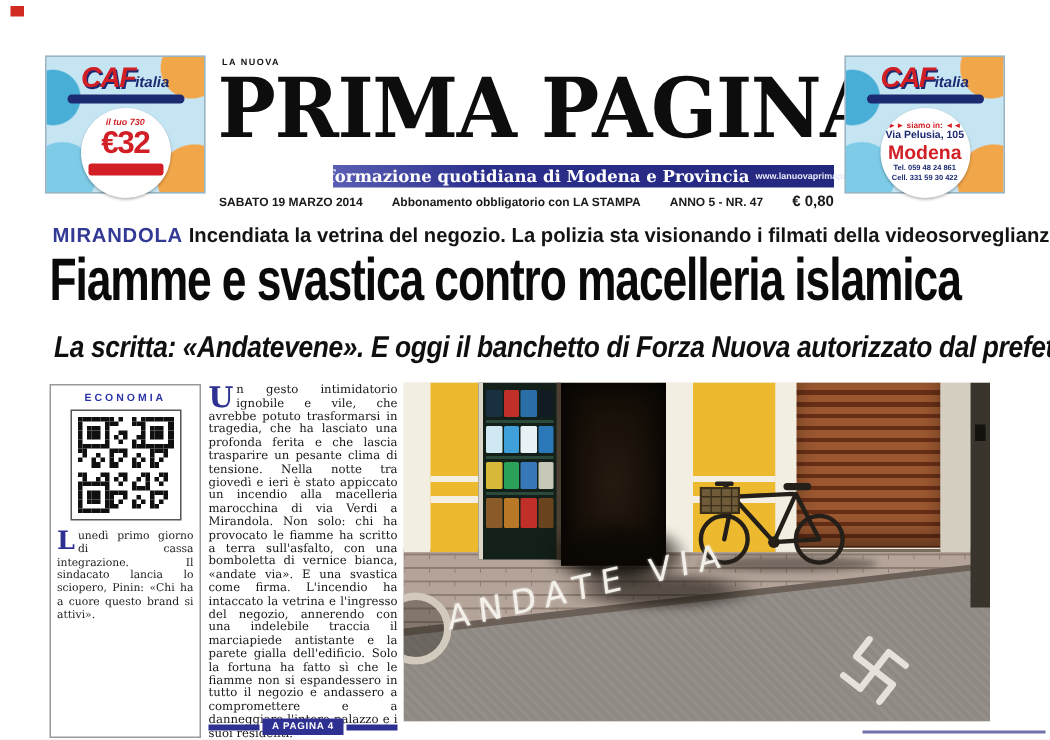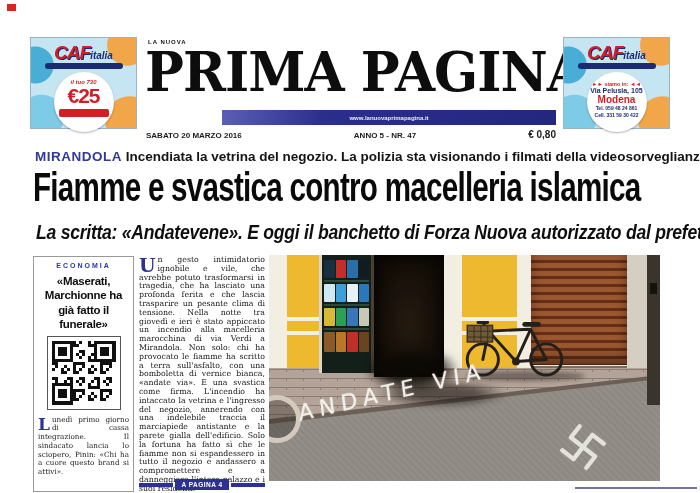--- a/index.html
+++ b/index.html
@@ -25,21 +25,21 @@
               text-shadow:1px 1px 0 #1c2a72; letter-spacing:-1px; }
   .caf-it   { font-size:10px; font-weight:900; font-style:italic; color:#1c2a72; }
   .caf-bar  { width:78px; height:6px; background:#1c2a72; border-radius:3px; margin:1px auto 0; }
   .ad-circle { position:relative; width:60px; height:60px; background:#fff; border-radius:50%;
                margin:3px auto 0; box-shadow:0 1px 2px rgba(0,0,0,.3); text-align:center; overflow:hidden; }
   .offer-top { font-size:6px; font-weight:700; font-style:italic; color:#d21f26; padding-top:7px; }
   .offer-price { font-size:21px; font-weight:900; color:#d21f26; line-height:1; letter-spacing:-1px; }
   .offer-ribbon { width:50px; height:8px; background:#d21f26; margin:3px auto 0; border-radius:2px; }
   .where-row { font-size:5.5px; font-weight:700; color:#d21f26; padding-top:9px; }
   .addr1 { font-size:7px;  font-weight:700; color:#1c2a72; }
-  .addr2 { font-size:10px; font-weight:700; color:#d21f26; }
+  .addr2 { font-size:13px; font-weight:700; color:#d21f26; }
   .phone { font-size:5px; font-weight:700; color:#1c2a72; line-height:1.3; }
 
   
   .overtitle { position:absolute; left:148px; top:39px; font-size:6px; font-weight:700;
                letter-spacing:1px; color:#111; }
   .masthead  { position:absolute; left:145px; top:42px; font-family:"DejaVu Serif", serif;
                font-size:55px; font-weight:700; color:#0d0d0d; white-space:nowrap;
                letter-spacing:-1px; transform:scaleX(.94); transform-origin:0 0; line-height:1.1; }
   .tagline-bar { position:absolute; left:222px; top:110px; width:334px; height:15px;
                  background:linear-gradient(90deg,#5a5fb4 0,#2b2f8c 30%,#23277e 100%);
@@ -147,32 +147,34 @@
 
   <div class="corner-mark"></div>
 
   <div class="ad ad-left">
     <div class="caf-logo">
       <span class="caf-red">CAF</span><span class="caf-it">italia</span>
       <div class="caf-bar"></div>
     </div>
     <div class="ad-circle">
       <div class="offer-top">il tuo 730</div>
-      <div class="offer-price">€25</div>
+      <div class="offer-price">€32</div>
       <div class="offer-ribbon"></div>
     </div>
   </div>
 
   <div class="overtitle">LA NUOVA</div>
   <div class="masthead">PRIMA PAGINA</div>
   <div class="tagline-bar">
+    <span class="tagline">L'informazione quotidiana di Modena e Provincia</span>
     <span class="site">www.lanuovaprimapagina.it</span>
   </div>
   <div class="dateline">
-    <span class="dl">SABATO 20 MARZO 2016</span>
+    <span class="dl">SABATO 19 MARZO 2014</span>
+    <span class="dl">Abbonamento obbligatorio con LA STAMPA</span>
     <span class="dl">ANNO 5 - NR. 47</span>
     <span class="dl dl-price">€ 0,80</span>
   </div>
 
   <div class="ad ad-right">
     <div class="caf-logo">
       <span class="caf-red">CAF</span><span class="caf-it">italia</span>
       <div class="caf-bar"></div>
     </div>
     <div class="ad-circle">
@@ -186,21 +188,20 @@
 
   <div class="kicker">
     <span class="kicker-loc">MIRANDOLA</span>
     <span class="kicker-text">Incendiata la vetrina del negozio. La polizia sta visionando i filmati della videosorveglianza</span>
   </div>
   <h1 class="headline">Fiamme e svastica contro macelleria islamica</h1>
   <div class="subhead">La scritta: «Andatevene». E oggi il banchetto di Forza Nuova autorizzato dal prefetto</div>
 
   <div class="eco-box">
     <div class="eco-section">ECONOMIA</div>
-    <div class="eco-title">«Maserati, Marchionne ha già fatto il funerale»</div>
     <div class="qr-wrap">
       <div class="qr-grid">
           <i style="grid-row:1;grid-column:1"></i>
           <i style="grid-row:1;grid-column:2"></i>
           <i style="grid-row:1;grid-column:3"></i>
           <i style="grid-row:1;grid-column:4"></i>
           <i style="grid-row:1;grid-column:5"></i>
           <i style="grid-row:1;grid-column:6"></i>
           <i style="grid-row:1;grid-column:7"></i>
           <i style="grid-row:1;grid-column:8"></i>

